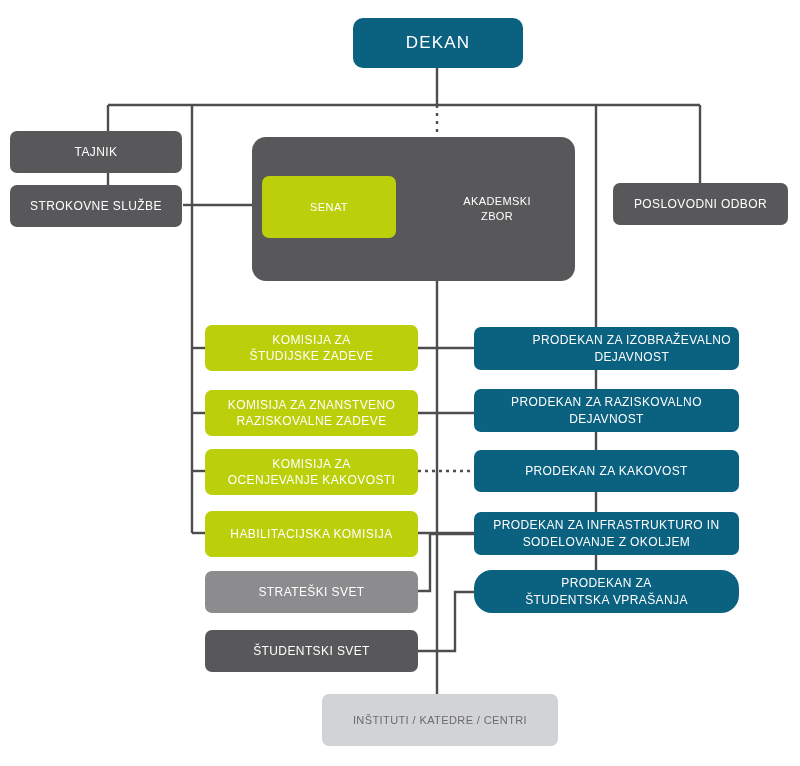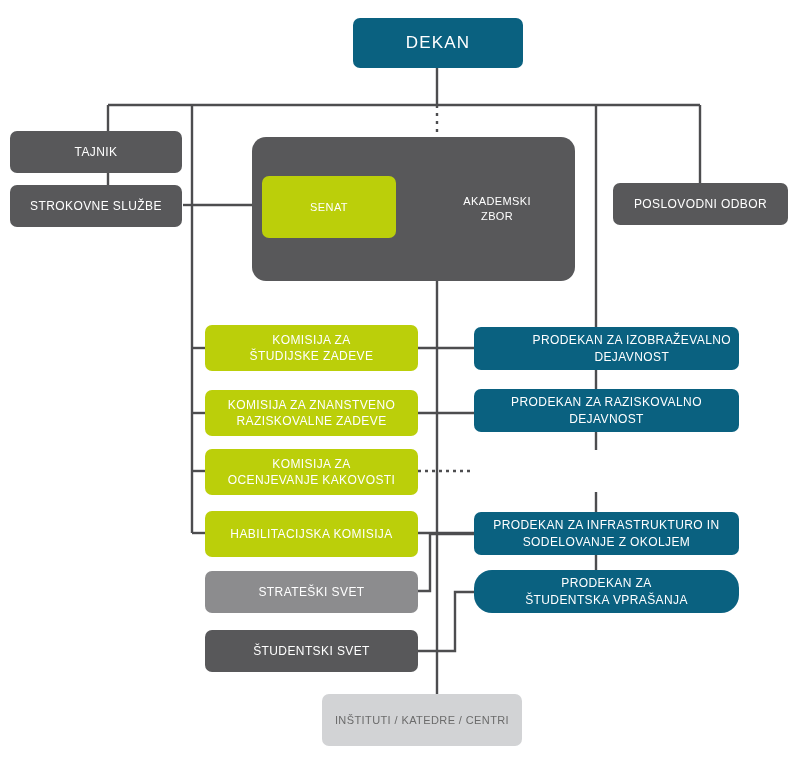--- a/index.html
+++ b/index.html
@@ -39,20 +39,21 @@
     padding: 4px 8px;
     z-index: 3;
   }
   .node .label {
     display: block;
     white-space: pre-line;
   }
   .n-dekan {
     font-size: 17px;
     letter-spacing: 1.2px;
+    border-radius: 10px;
   }
   .n-mid {
     font-size: 11px;
   }
   .n-sm {
     font-size: 12px;
   }
   .container-box {
     z-index: 2;
     align-items: center;
@@ -176,28 +177,31 @@
   <div class="node n-sm" style="left:474px; top:327px; width:265px; height:43px; background:#0a6180;justify-content:flex-end;">
     <span class="label">PRODEKAN ZA IZOBRAŽEVALNO
 DEJAVNOST</span>
   </div>
 
   <div class="node n-sm" style="left:474px; top:389px; width:265px; height:43px; background:#0a6180;">
     <span class="label">PRODEKAN ZA RAZISKOVALNO
 DEJAVNOST</span>
   </div>
 
+  <div class="node n-sm" style="left:474px; top:450px; width:265px; height:42px; background:#0a6180;">
+    <span class="label">PRODEKAN ZA KAKOVOST</span>
+  </div>
 
   <div class="node n-sm" style="left:474px; top:512px; width:265px; height:43px; background:#0a6180;">
     <span class="label">PRODEKAN ZA INFRASTRUKTURO IN
 SODELOVANJE Z OKOLJEM</span>
   </div>
 
   <div class="node n-sm" style="left:474px; top:570px; width:265px; height:43px; background:#0a6180;border-radius:18px;">
     <span class="label">PRODEKAN ZA
 ŠTUDENTSKA VPRAŠANJA</span>
   </div>
 
-  <div class="node n-mid n-inst" style="left:322px; top:694px; width:200px; height:52px; background:#d2d3d5;">
+  <div class="node n-mid n-inst" style="left:322px; top:694px; width:236px; height:52px; background:#d2d3d5;">
     <span class="label">INŠTITUTI / KATEDRE / CENTRI</span>
   </div>
 
 </div>
 
 </body></html>

